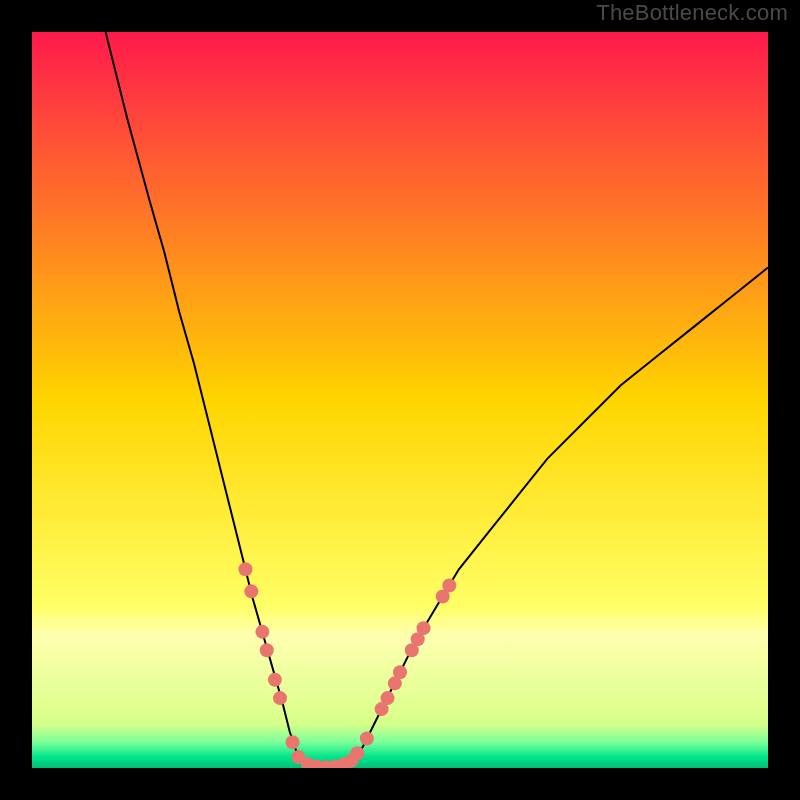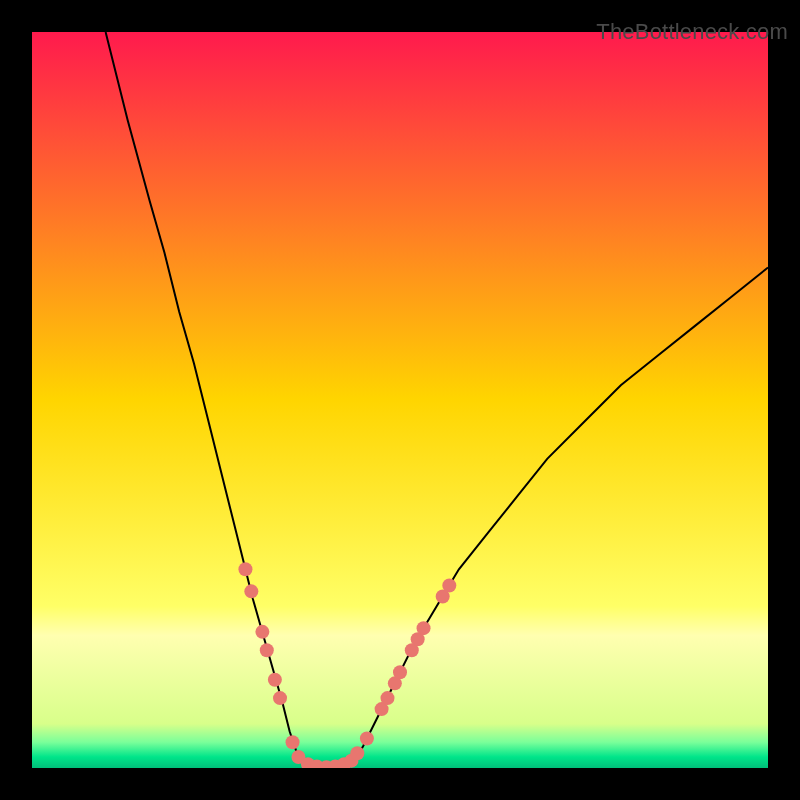--- a/index.html
+++ b/index.html
@@ -6,21 +6,21 @@
   body {
     width: 800px;
     height: 800px;
     background: #000;
     position: relative;
     font-family: Arial, Helvetica, sans-serif;
     overflow: hidden;
   }
   .watermark {
     position: absolute;
-    top: 19px;
+    top: 0;
     right: 12px;
     color: #4a4a4a;
     font-size: 22px;
     font-weight: 500;
     z-index: 10;
     letter-spacing: 0.2px;
   }
   .plot {
     position: absolute;
     left: 32px;

